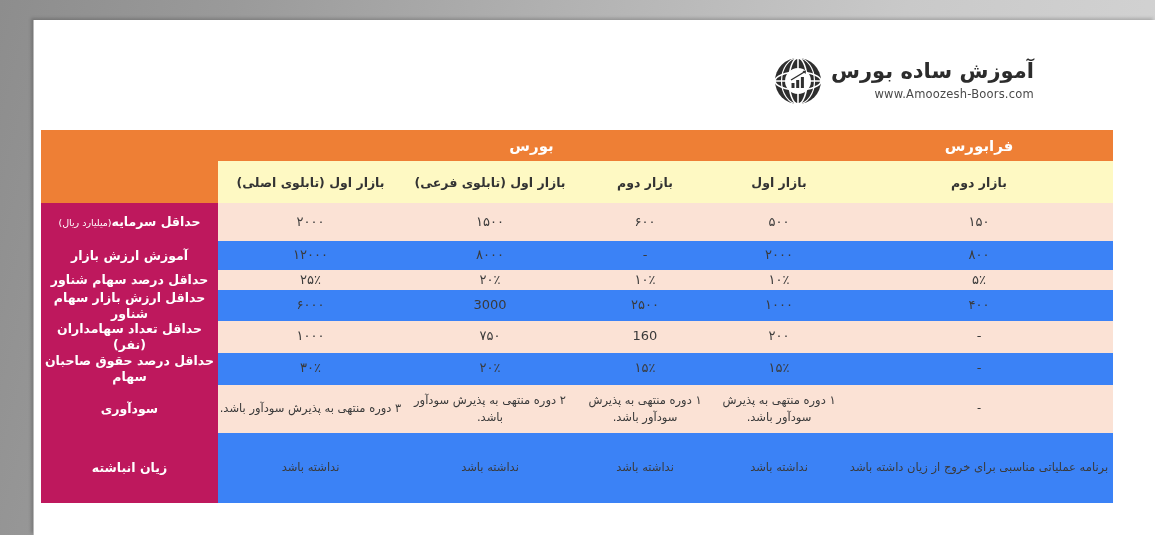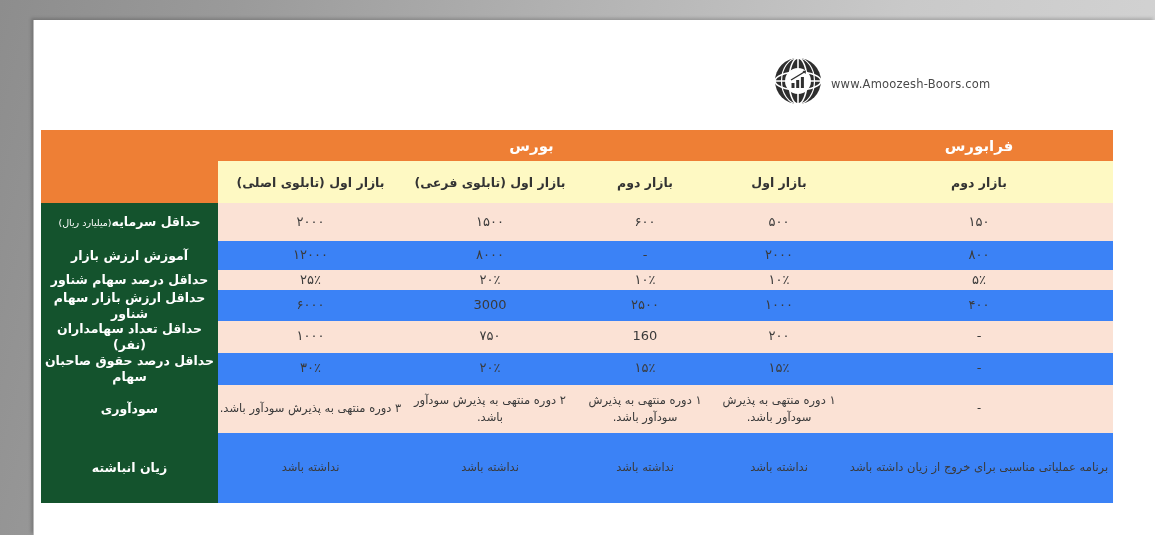--- a/index.html
+++ b/index.html
@@ -114,21 +114,21 @@
     font-weight: bold;
     height: 42px;
     border-right: 2px solid #ffffff;
     border-left: 2px solid #ffffff;
     border-top: 2px solid #ffffff;
   }
   .sub.lbl { background: #ee7f35; border-left: 0; }
 
   
   .rl {
-    background: #14532d;
+    background: #be185d;
     color: #ffffff;
     font-size: 12.5px;
     font-weight: bold;
     line-height: 1.25;
     padding: 3px 6px;
     border-top: 2px solid #ffffff;
     border-right: 0;
   }
   .rl .sm { font-size: 9.5px; font-weight: normal; }
 
@@ -173,20 +173,21 @@
           <line x1="25" y1="2" x2="25" y2="48" stroke="#ffffff" stroke-width="1.6"></line>
           <circle cx="25" cy="25" r="13" fill="#ffffff"></circle>
           <rect x="18.5" y="27" width="3" height="5" fill="#2e2e2e"></rect>
           <rect x="23.2" y="24" width="3" height="8" fill="#2e2e2e"></rect>
           <rect x="27.9" y="21" width="3" height="11" fill="#2e2e2e"></rect>
           <path d="M18 24 L23 21 L28 18 L32 15.5" fill="none" stroke="#2e2e2e" stroke-width="1.4"></path>
           <path d="M29.5 15 L33 14.6 L32.6 18" fill="#2e2e2e"></path>
         </svg>
       </span>
       <span class="logo-text">
+        <span class="logo-fa">آموزش ساده بورس</span>
         <span class="logo-url">www.Amoozesh-Boors.com</span>
       </span>
     </div>
 
     <table id="tbl">
       <colgroup>
         <col style="width:268px">
         <col style="width:132px">
         <col style="width:136px">
         <col style="width:174px">

